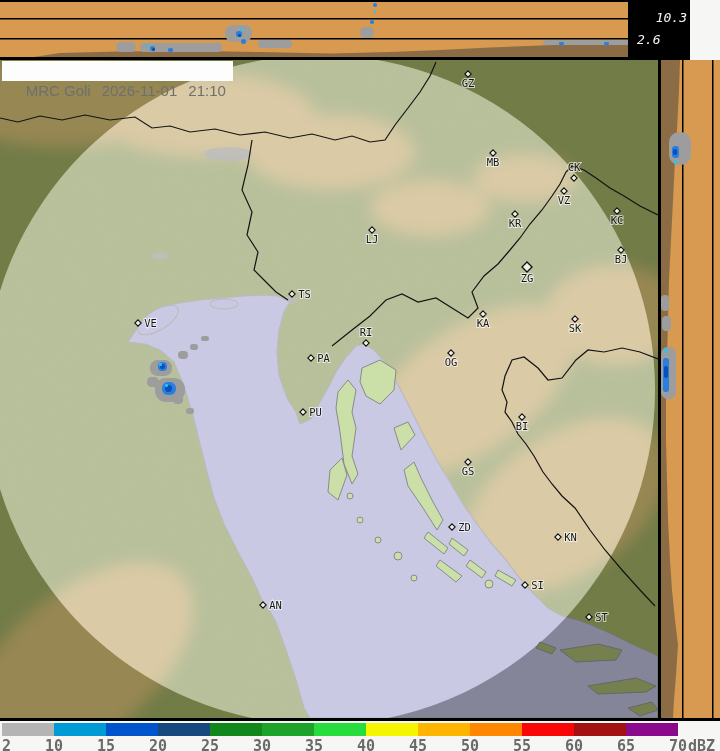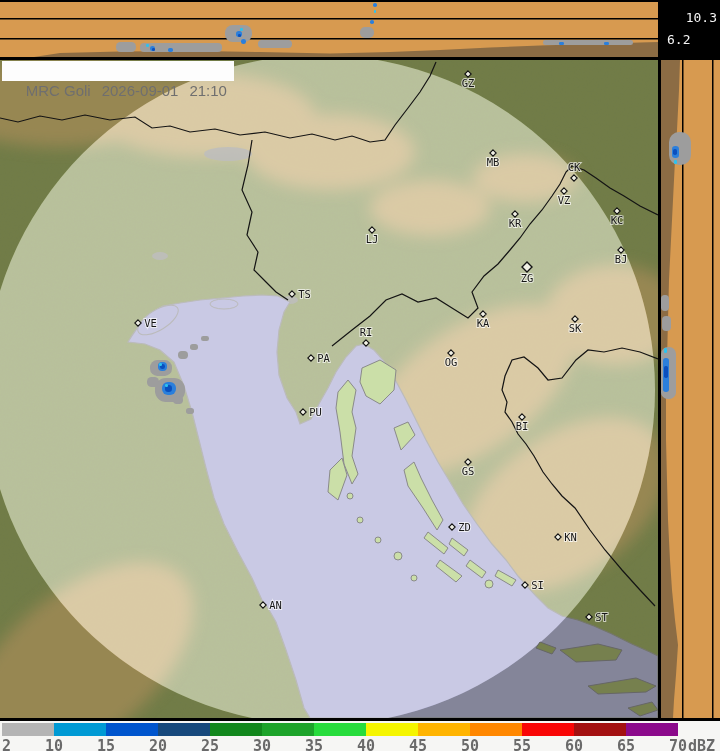--- a/index.html
+++ b/index.html
@@ -1,19 +1,19 @@
 <!DOCTYPE html>
 <html><head>
 <meta charset="utf-8">
 <style>
   html,body{margin:0;padding:0;background:#e8e8e8;}
   .stage{position:relative;width:720px;height:751px;background:#f6f6f4;overflow:hidden;
          font-family:"DejaVu Sans Mono", monospace;}
   .top-panel{position:absolute;left:0;top:0;width:658px;height:60px;}
-  .corner-box{position:absolute;left:658px;top:0;width:62px;height:60px;background:#000;}
+  .corner-box{position:absolute;left:628px;top:0;width:62px;height:60px;background:#000;font-style:italic;}
   .corner-box .val{position:absolute;color:#f4f4f4;font-size:13px;letter-spacing:0px;}
   .corner-box .upper{top:10px;right:3px;}
   .corner-box .lower{top:32px;left:9px;}
   .map-area{position:absolute;left:0;top:60px;width:684px;height:658px;}
   .right-panel{position:absolute;left:658px;top:60px;width:62px;height:658px;}
   .header-label{position:absolute;left:2px;top:61px;height:20px;background:#fdfdfd;
       color:#6f6f6f;font-family:"Liberation Sans",sans-serif;font-size:15px;
       line-height:20px;padding:0 7px;white-space:pre;}
   .header-label span{margin-right:11px;}
   .header-label span:last-child{margin-right:0;}
@@ -59,21 +59,21 @@
           <rect x="146" y="44" width="3" height="3" rx="1.3636363636363635" fill="#2cc3ef"></rect>
           <rect x="240" y="28" width="3" height="3" rx="1.3636363636363635" fill="#2cc3ef"></rect>
           <rect x="374" y="10" width="2" height="3" rx="0.9090909090909091" fill="#2cc3ef"></rect>
         </g>
       <rect x="0" y="57" width="658" height="3" fill="#000"></rect>
     </svg>
   </div>
 
   <div class="corner-box">
     <span class="val upper">10.3</span>
-    <span class="val lower">6.2</span>
+    <span class="val lower">2.6</span>
   </div>
 
   <div class="map-area">
     <svg width="658" height="658" viewBox="0 0 658 658">
       <defs>
         <filter id="noise" x="0" y="0" width="100%" height="100%">
           <feTurbulence type="fractalNoise" baseFrequency="0.55" numOctaves="2" result="n"></feTurbulence>
           <feColorMatrix in="n" type="matrix" values="0 0 0 0 0.22  0 0 0 0 0.25  0 0 0 0 0.10  0 0 0 0.55 0"></feColorMatrix>
         </filter>
         <filter id="soft">
@@ -247,21 +247,21 @@
           <rect x="5" y="298" width="6" height="34" rx="2.727272727272727" fill="#2b7fdc"></rect>
           <rect x="15" y="89" width="4" height="6" rx="1.8181818181818181" fill="#0a4fbe"></rect>
           <rect x="6" y="306" width="4" height="12" rx="1.8181818181818181" fill="#0a4fbe"></rect>
           <rect x="16" y="100" width="3" height="4" rx="1.3636363636363635" fill="#2cc3ef"></rect>
           <rect x="6" y="288" width="3" height="5" rx="1.3636363636363635" fill="#2cc3ef"></rect>
         </g>
     </svg>
   </div>
 
   <div class="header-label">
-    <span>MRC Goli</span><span>2026-09-01</span><span>21:10</span>
+    <span>MRC Goli</span><span>2026-11-01</span><span>21:10</span>
   </div>
 
   <div class="bottom-strip">
     <div class="colorbar">
         <div class="seg" style="left: 2px; width: 52px; background: rgb(180, 180, 180);"></div>
         <div class="seg" style="left: 54px; width: 52px; background: rgb(0, 154, 212);"></div>
         <div class="seg" style="left: 106px; width: 52px; background: rgb(0, 85, 205);"></div>
         <div class="seg" style="left: 158px; width: 52px; background: rgb(23, 73, 124);"></div>
         <div class="seg" style="left: 210px; width: 52px; background: rgb(18, 135, 28);"></div>
         <div class="seg" style="left: 262px; width: 52px; background: rgb(29, 163, 42);"></div>

